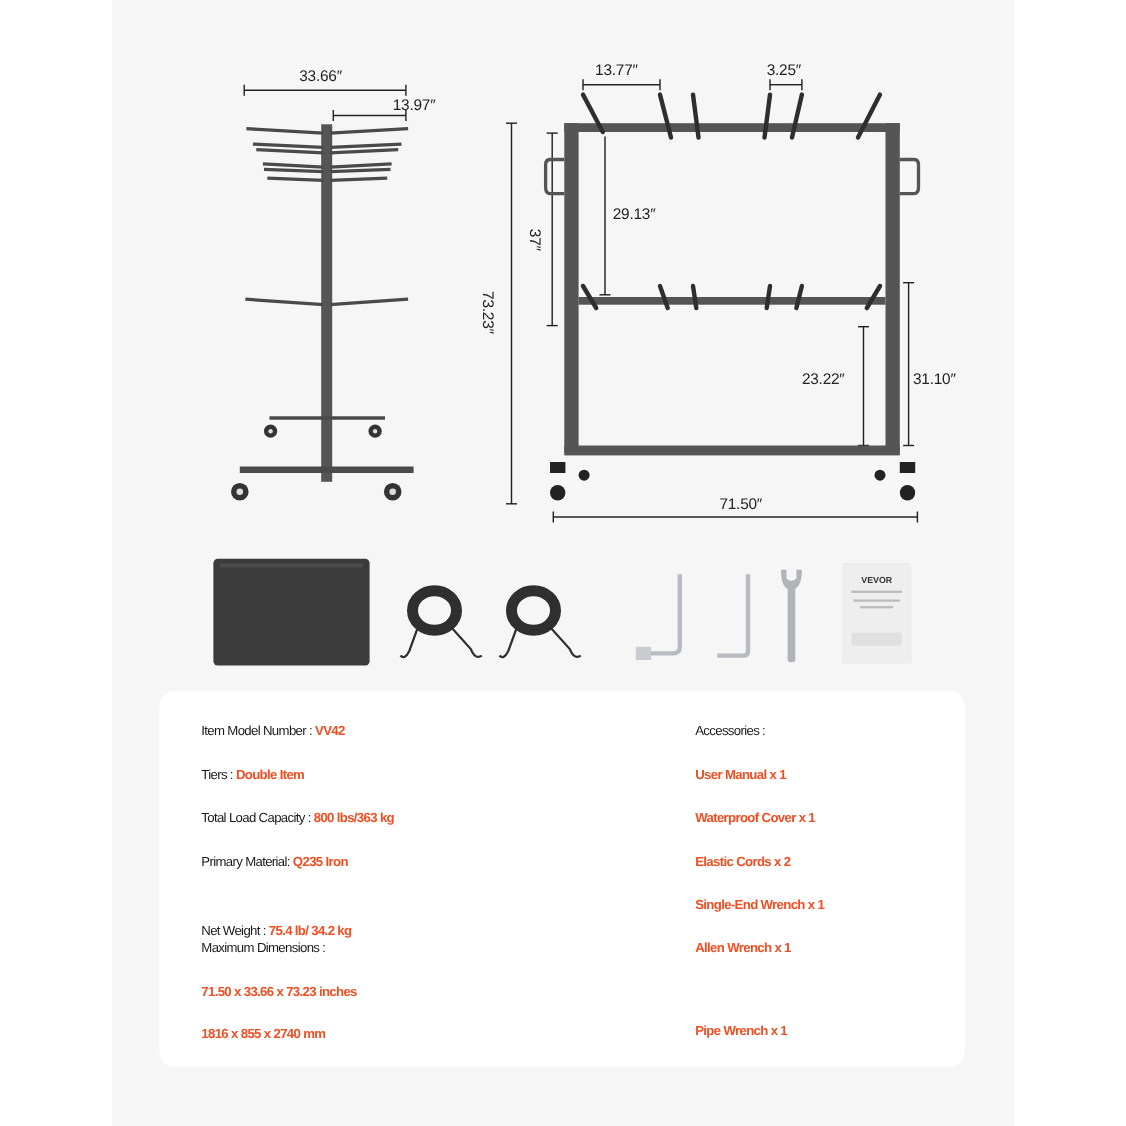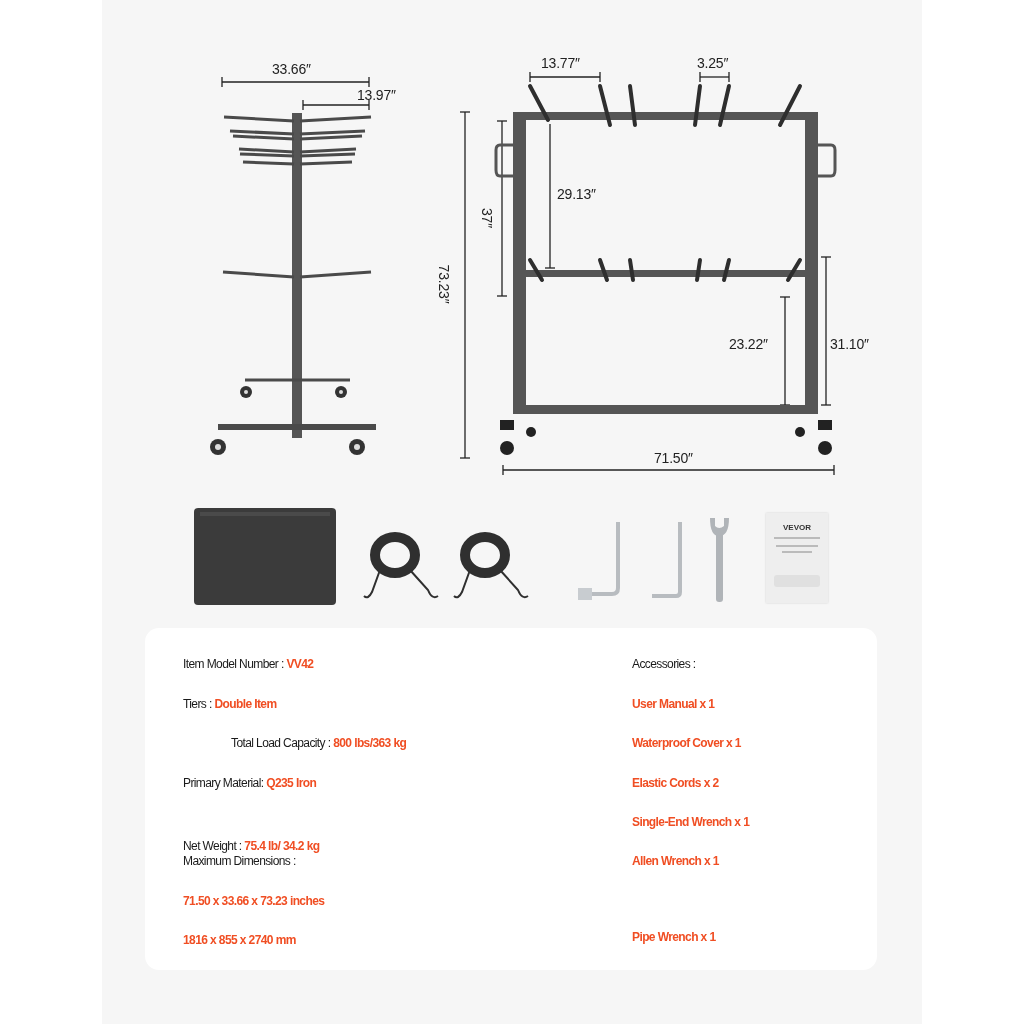--- a/index.html
+++ b/index.html
@@ -194,21 +194,21 @@
     <div class="sub"></div>
     <div class="sub2"></div>
     <div class="sub3"></div>
     <div class="blur"></div>
   </div>
 </div>
 
 <div class="card">
   <div class="line" style="left:38px;top:24px;"><span>Item Model Number : </span><span class="val">VV42</span></div>
   <div class="line" style="left:38px;top:64px;"><span>Tiers : </span><span class="val">Double Item</span></div>
-  <div class="line" style="left:38px;top:103px;margin-left:48px;"><span>Total Load Capacity : </span><span class="val">800 lbs/363 kg</span></div>
+  <div class="line" style="left:38px;top:103px;"><span>Total Load Capacity : </span><span class="val">800 lbs/363 kg</span></div>
   <div class="line" style="left:38px;top:143px;"><span>Primary Material: </span><span class="val">Q235 Iron</span></div>
   <div class="line" style="left:38px;top:182px;margin-top:24px;"><span>Net Weight : </span><span class="val">75.4 lb/ 34.2 kg</span></div>
   <div class="line" style="left:38px;top:221px;">Maximum Dimensions :</div>
   <div class="line val" style="left:38px;top:261px;">71.50 x 33.66 x 73.23 inches</div>
   <div class="line val" style="left:38px;top:300px;">1816 x 855 x 2740 mm</div>
 
   <div class="line" style="left:487px;top:24px;">Accessories :</div>
   <div class="line val" style="left:487px;top:64px;">User Manual x 1</div>
   <div class="line val" style="left:487px;top:103px;">Waterproof Cover x 1</div>
   <div class="line val" style="left:487px;top:143px;">Elastic Cords x 2</div>

